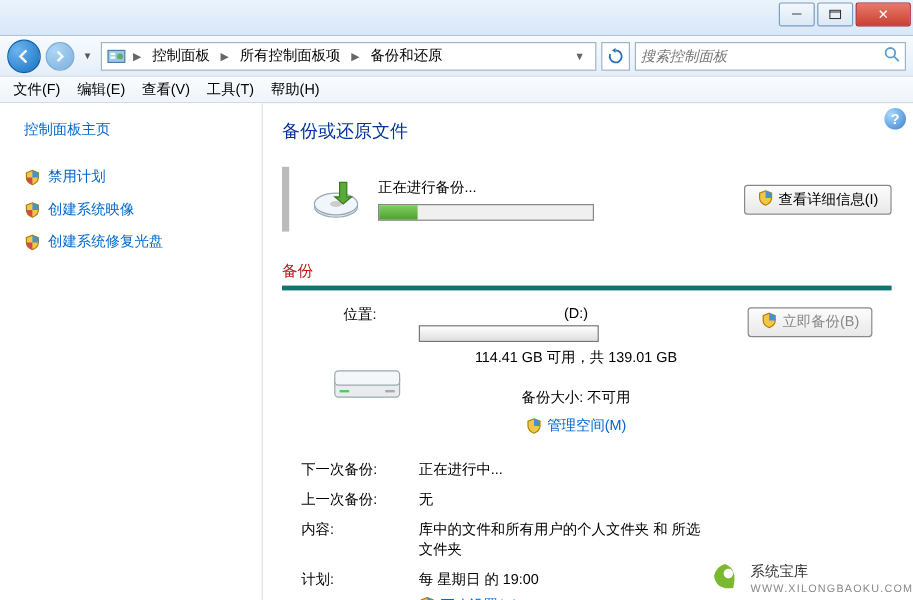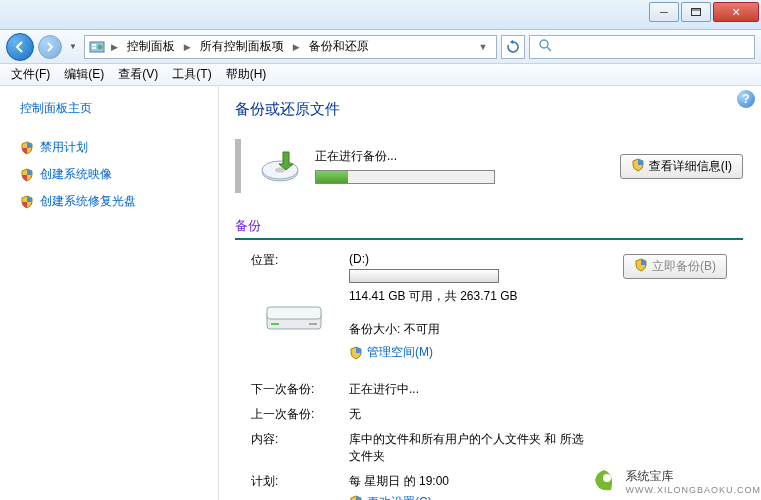--- a/index.html
+++ b/index.html
@@ -38,21 +38,21 @@
 .progress-row { display: flex; align-items: center; gap: 14px; padding: 6px 0 14px 0; }
 .prog-left-bar { width: 6px; height: 54px; background: #bbb; margin-right: 4px; }
 .bk-icon { width: 42px; height: 36px; }
 .prog-mid { flex: 1; }
 .prog-mid .label { margin-bottom: 5px; }
 .prog-bar { width: 180px; height: 14px; border: 1px solid #888; background: #f0f0f0; position: relative; }
 .prog-fill { height: 100%; background: linear-gradient(#7fd060, #4fa030); width: 18%; }
 .win-btn { background: linear-gradient(#fdfdfd, #e8e8e8); border: 1px solid #888; border-radius: 3px; padding: 3px 10px; font-size: 12px; display: inline-flex; gap: 4px; color: #000; }
 .win-btn.disabled { color: #888; }
 
-.section-h { color: #6d28d9; font-size: 13px; border-bottom: 2px solid #0f766e; padding-bottom: 3px; margin: 10px 0 12px 0; }
+.section-h { color: #b91c1c; font-size: 13px; border-bottom: 4px solid #0f766e; padding-bottom: 3px; margin: 10px 0 12px 0; }
 .details { padding-left: 16px; }
 .row { display: flex; margin-bottom: 8px; }
 .row .k { width: 98px; color: #000000; }
 .row .v { flex: 1; color: #000; }
 .drive-icon { width: 62px; height: 42px; margin: 24px 0 0 12px; }
 .disk-bar { width: 150px; height: 14px; border: 1px solid #777; background: linear-gradient(#fff, #ddd); margin: 3px 0 5px 0; }
 .link { color: #0066cc; display: inline-flex; align-items: center; gap: 4px; }
 
 .help-icon { position: absolute; top: 4px; right: 6px; width: 18px; height: 18px; border-radius: 50%; background: radial-gradient(circle at 30% 30%, #a8d8ff, #3a80c8); color: #fff; text-align: center; font-size: 12px; line-height: 18px; font-weight: bold; }
 
@@ -103,20 +103,21 @@
     <span style="flex:1"></span>
     <span class="addr-dd">▼</span>
   </div>
   <div class="refresh">
     <svg width="14" height="14">
         <path d="M7 2 A5 5 0 1 1 2.5 5" fill="none" stroke="#2a6db8" stroke-width="1.5"></path>
         <path d="M7 0 L7 4 L4 2 Z" fill="#2a6db8"></path>
       </svg>
   </div>
   <div class="search">
+    <input placeholder="搜索控制面板" style="">
     <span class="search-icon">
       <svg width="14" height="14">
           <circle cx="6" cy="6" r="4" fill="none" stroke="#5a9fd4" stroke-width="1.5"></circle>
           <line x1="9" y1="9" x2="13" y2="13" stroke="#5a9fd4" stroke-width="1.5"></line>
         </svg>
     </span>
   </div>
 </div>
 
 <div class="menubar">
@@ -181,34 +182,34 @@
           </svg>
         <span>查看详细信息(I)</span>
       </button>
     </div>
 
     <div class="section-h">备份</div>
 
     <div style="display:flex; gap:12px;">
       <div style="flex:1;">
         <div class="details">
-          <div style="display:flex; align-items:flex-start;">
+          <div style="display:flex; align-items:flex-start;text-align:center;">
             <div style="width:98px;">
               <div>位置:</div>
               <svg class="drive-icon" viewBox="0 0 62 42">
                 <rect x="4" y="18" width="54" height="18" rx="3" fill="#e8ecef" stroke="#9aa"></rect>
                 <rect x="4" y="14" width="54" height="12" rx="3" fill="#f4f7fa" stroke="#9aa"></rect>
                 <rect x="8" y="30" width="8" height="2" fill="#5c5"></rect>
                 <rect x="46" y="30" width="8" height="2" fill="#aaa"></rect>
               </svg>
             </div>
             <div style="flex:1;">
               <div>(D:)</div>
               <div class="disk-bar"></div>
-              <div>114.41 GB 可用，共 263.71 GB</div>
+              <div>114.41 GB 可用，共 139.01 GB</div>
               <div style="margin-top:16px;">备份大小: 不可用</div>
               <a class="link" style="margin-top:6px;">
                 <svg class="shield-sm" viewBox="0 0 14 14">
                     <path d="M7 1 L12 3 L12 7 Q12 11 7 13 Q2 11 2 7 L2 3 Z" fill="#f0c848" stroke="#b08000"></path>
                     <path d="M7 1 L12 3 L12 7 L7 7 Z" fill="#4a90d0"></path>
                   </svg>
                 <span>管理空间(M)</span>
               </a>
             </div>
           </div>

